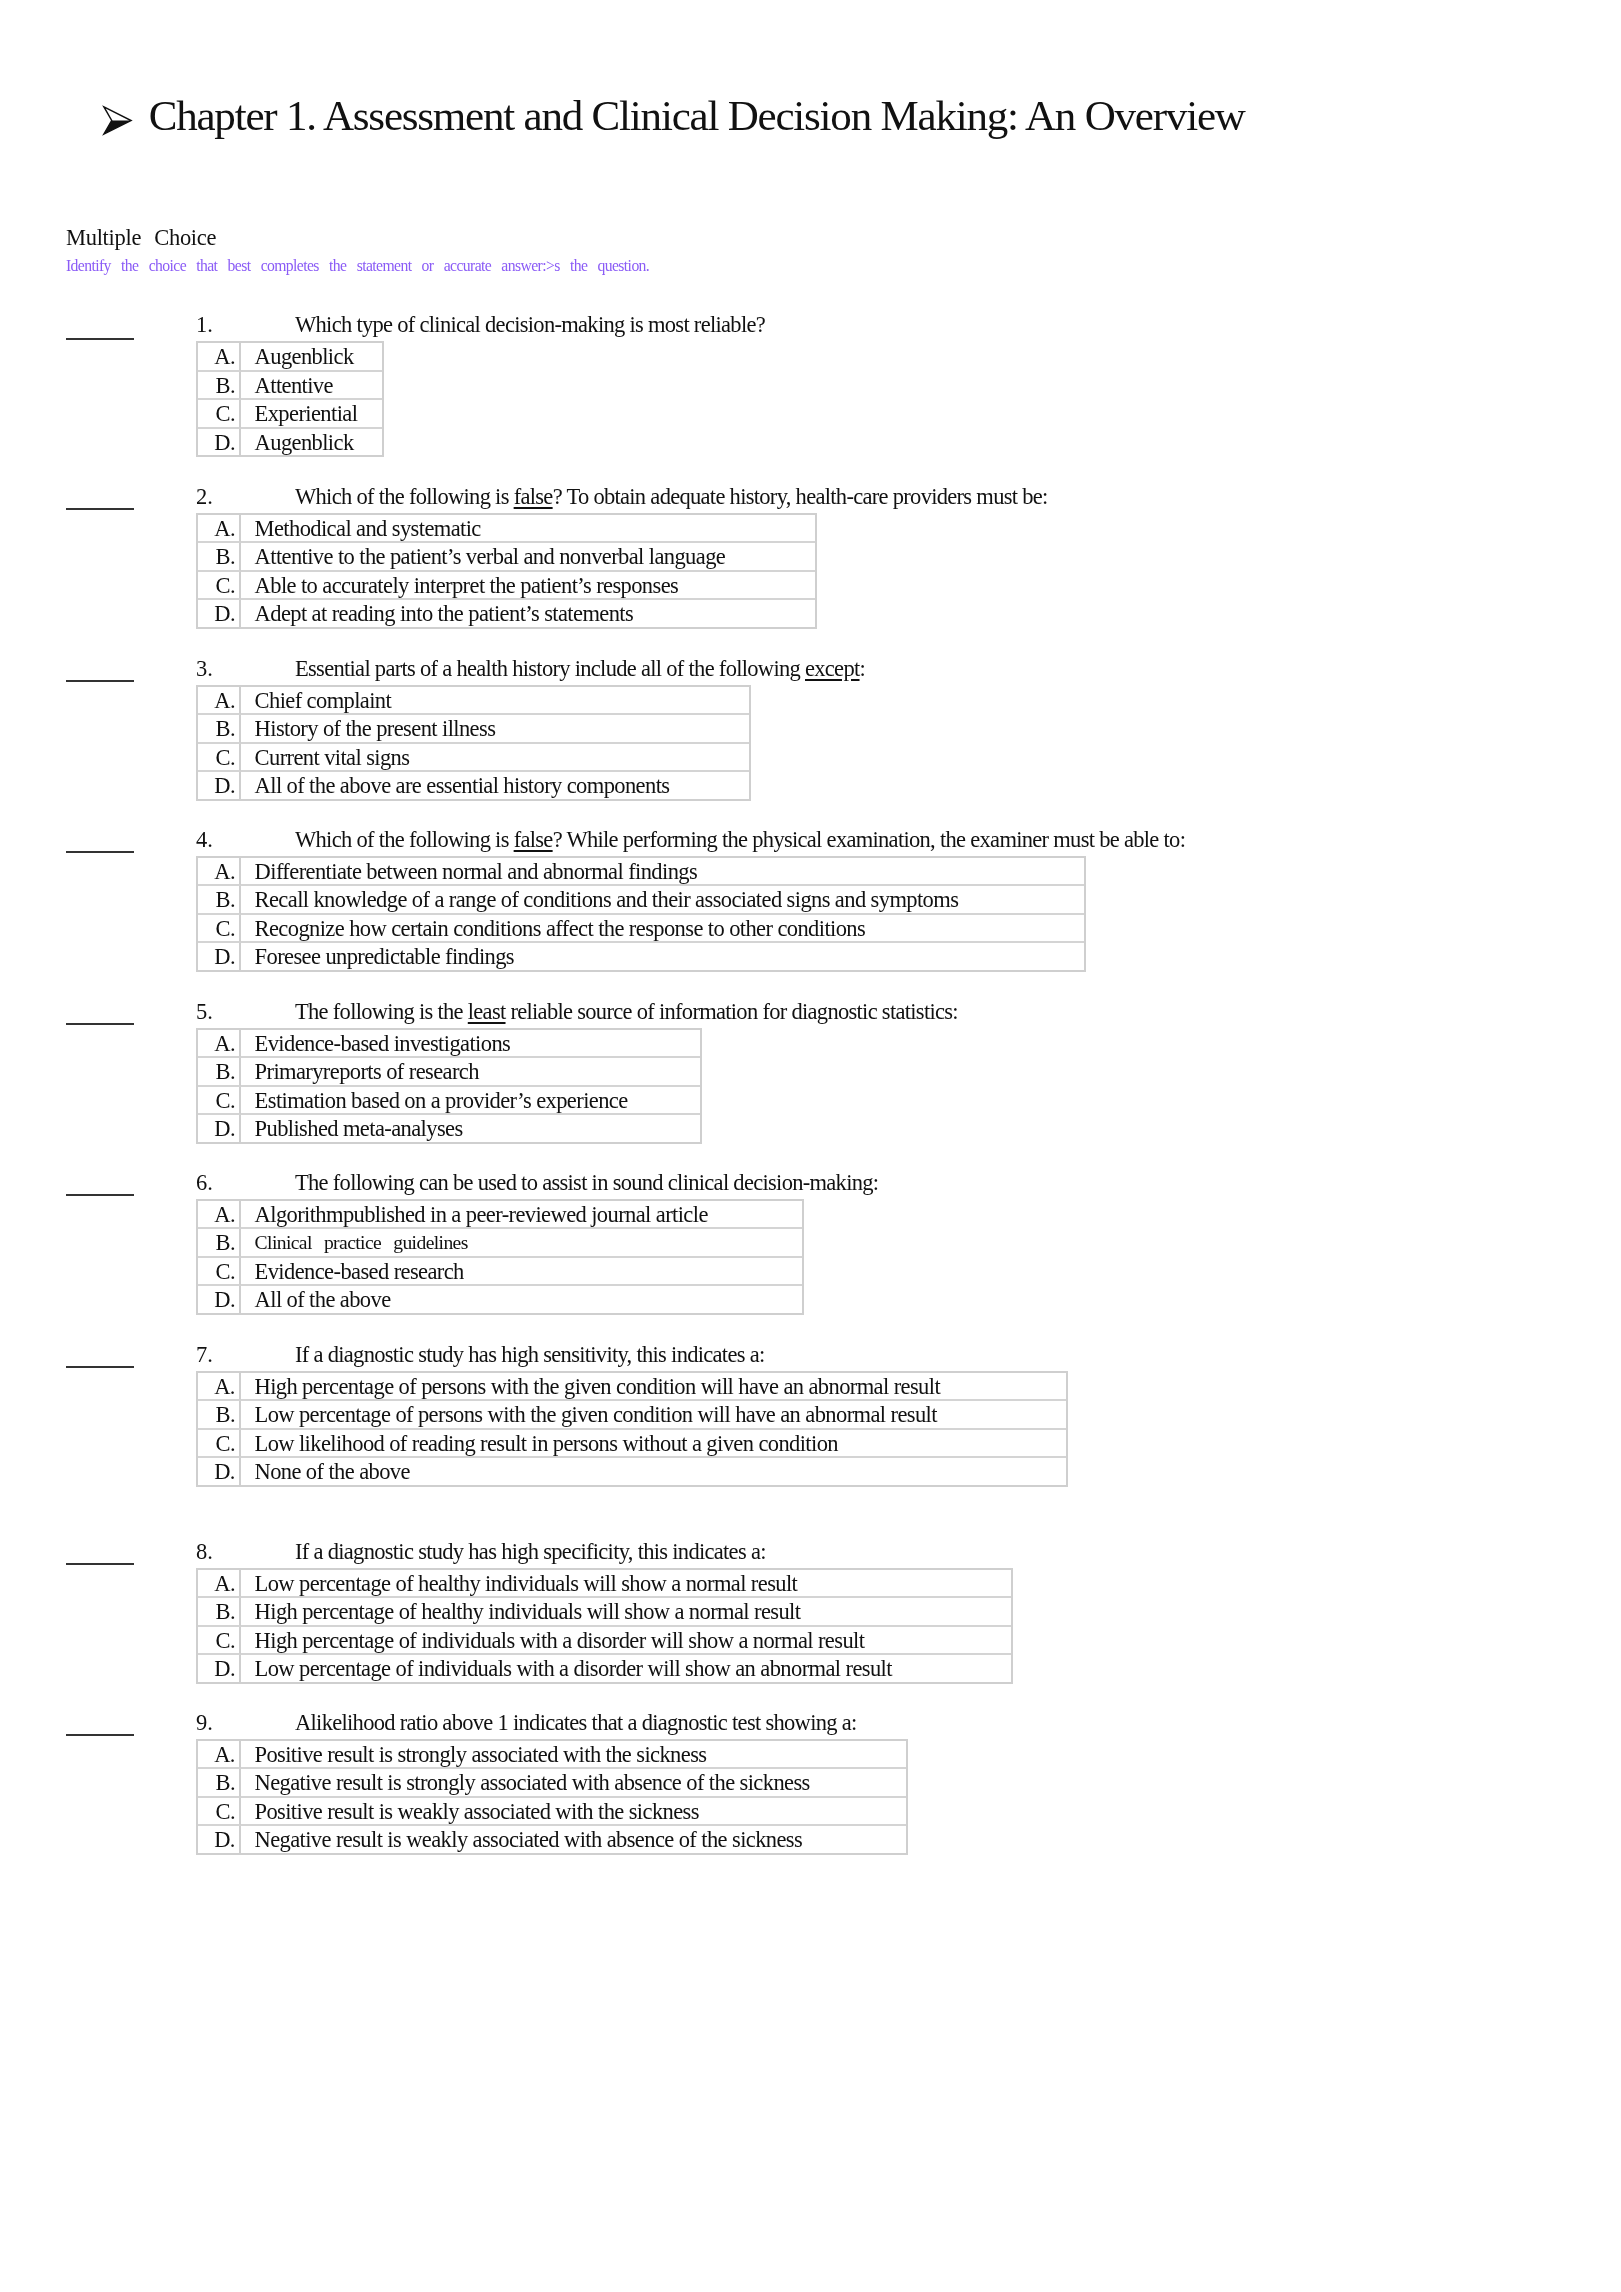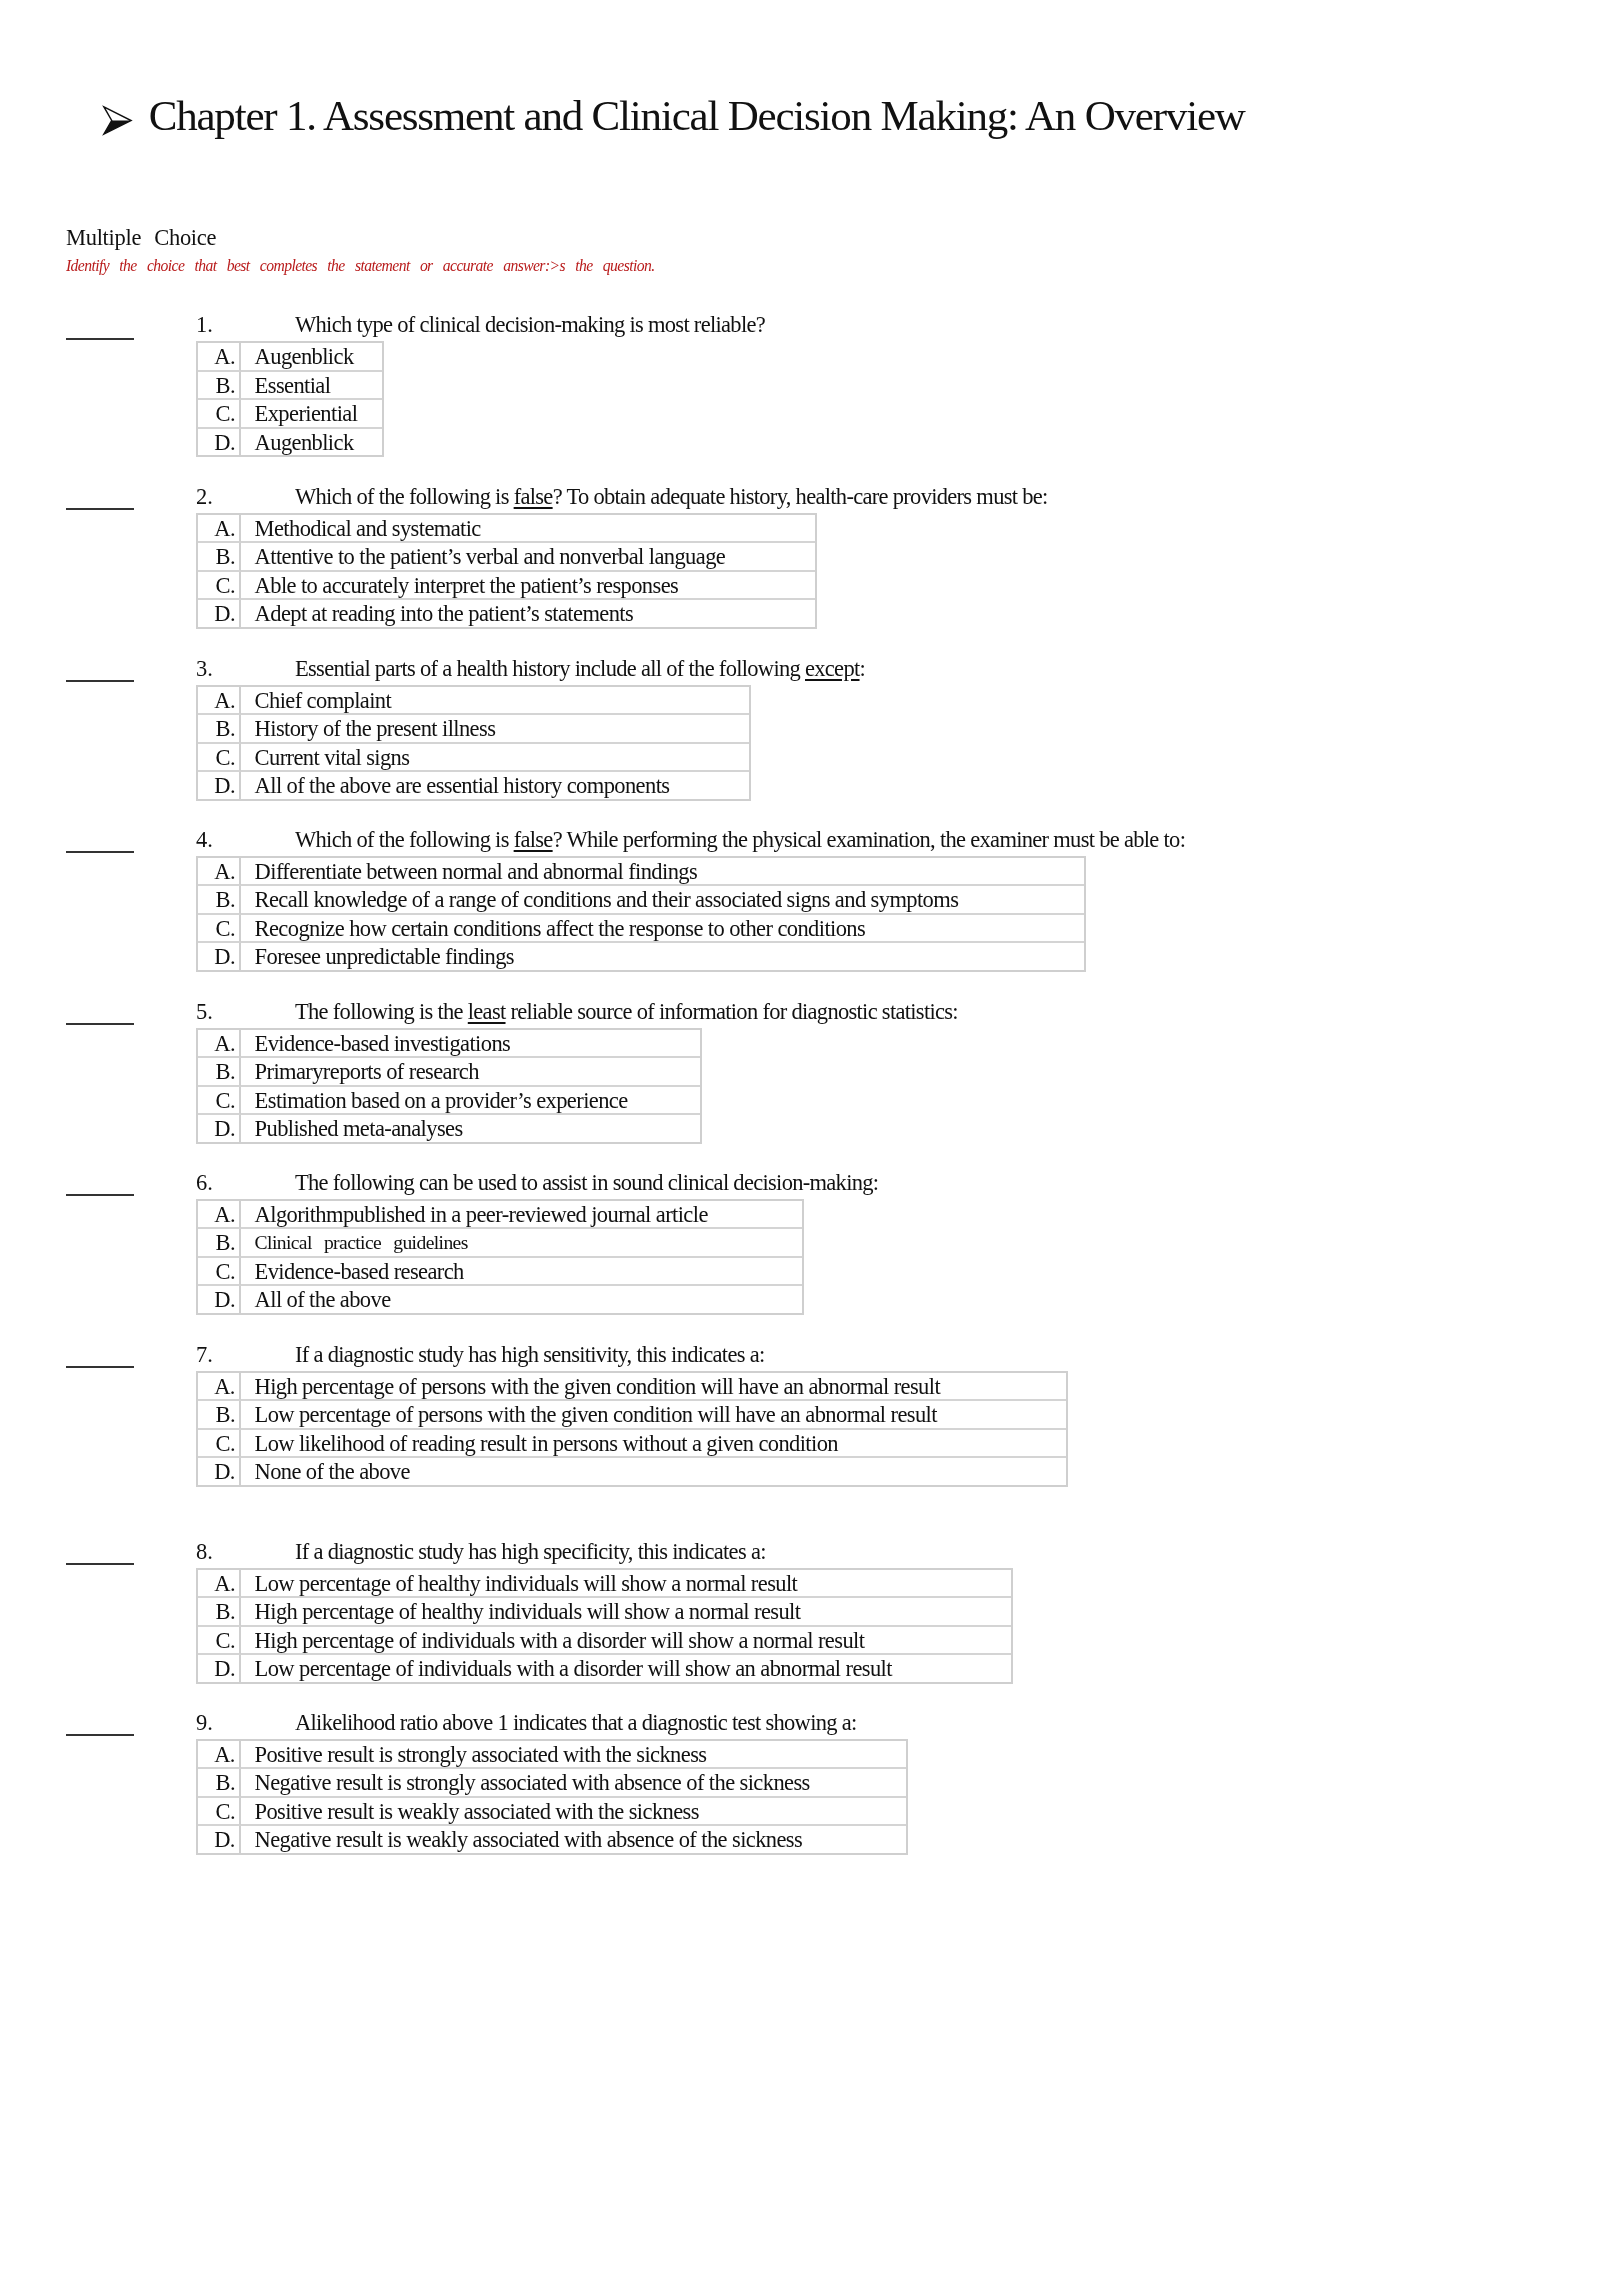--- a/index.html
+++ b/index.html
@@ -39,26 +39,25 @@
       font-size: 22.5px;
       letter-spacing: -0.3px;
       word-spacing: 7.8px;
       line-height: 1;
     }
     .section-instructions {
       position: absolute;
       left: 66px;
       top: 258px;
       font-size: 15.7px;
-      font-style: italic;
       word-spacing: 6.9px;
       letter-spacing: -0.6px;
       white-space: nowrap;
       line-height: 1;
-      color: #b91c1c;
+      color: #8b5cf6;
     }
     .question {
       position: absolute;
       left: 0;
     }
     .answer-blank {
       position: absolute;
       left: 66px;
       width: 68px;
       height: 0;
@@ -141,21 +140,21 @@
   <div class="q-number">1.</div>
   <div class="q-text"><span>Which type of clinical decision-making is most reliable?</span><u></u><span></span></div>
   <table class="choices" style="top:27.4px; width:188px;">
     <tbody>
         <tr>
           <td class="letter">A.</td>
           <td class="text">Augenblick</td>
         </tr>
     <tr>
           <td class="letter">B.</td>
-          <td class="text">Essential</td>
+          <td class="text">Attentive</td>
         </tr>
     <tr>
           <td class="letter">C.</td>
           <td class="text">Experiential</td>
         </tr>
     <tr>
           <td class="letter">D.</td>
           <td class="text">Augenblick</td>
         </tr>
   </tbody>

